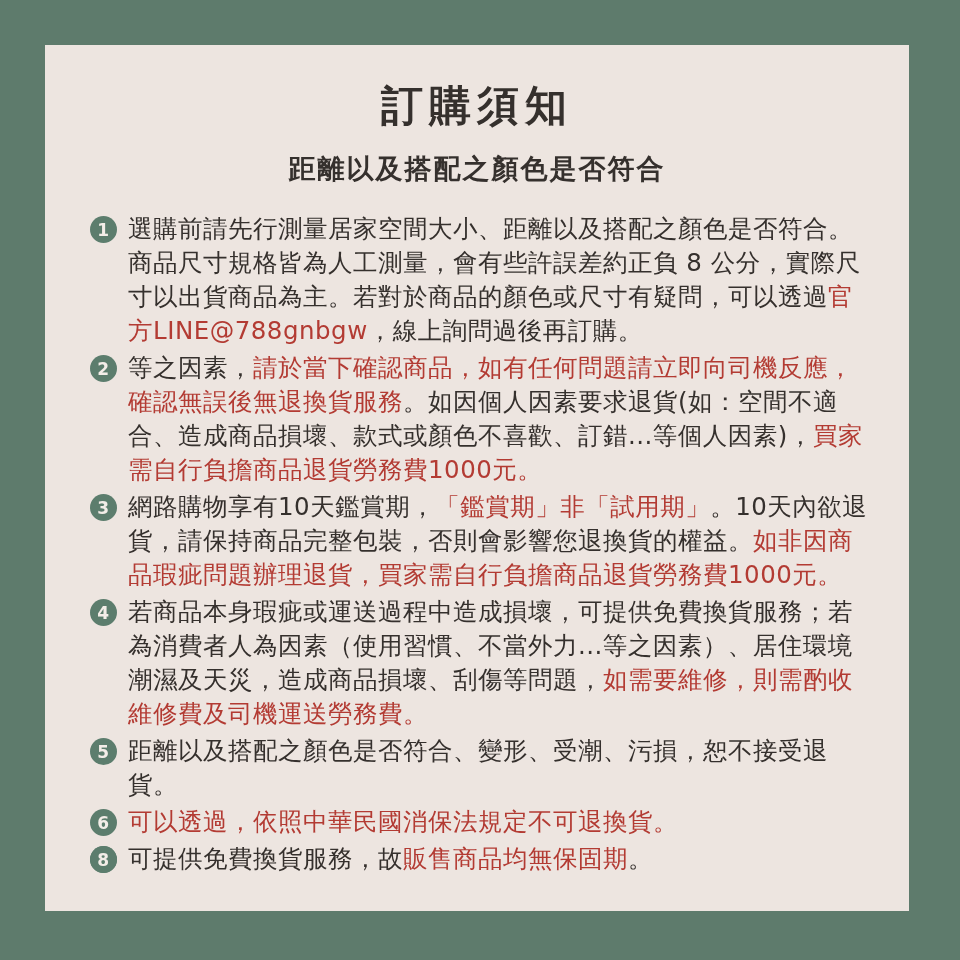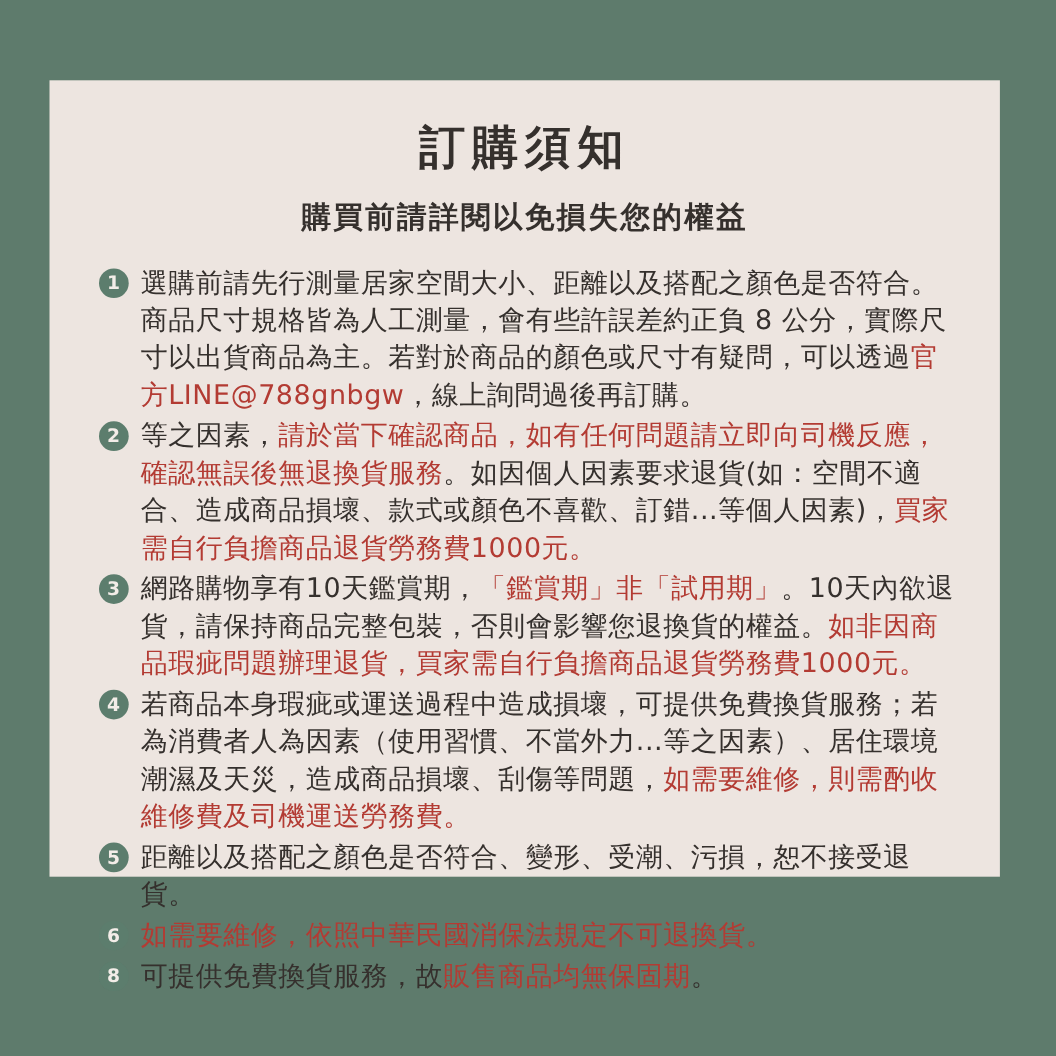--- a/index.html
+++ b/index.html
@@ -12,24 +12,23 @@
     position: relative;
     background: var(--background, #5e7b6c);
     font-family: "DejaVu Sans", sans-serif;
     overflow: hidden;
   }
   .panel {
     position: absolute;
     left: 45px;
     top: 45px;
     width: 864px;
-    height: 724px;
+    height: 866px;
     background: var(--panel, #ede5e0);
     box-sizing: border-box;
-    margin-top: 28px;
   }
   .title {
     margin: 33px 0 0 0;
     text-align: center;
     font-size: 42px;
     font-weight: 700;
     letter-spacing: 6px;
     color: var(--text, #35302d);
   }
   .subtitle {
@@ -70,24 +69,24 @@
     justify-content: center;
   }
   .seg.black { color: var(--text, #35302d); }
   .seg.red   { color: var(--red, #b33b33); }
 </style>
 </head>
 <body>
 
 <div class="panel">
   <h1 class="title">訂購須知</h1>
-  <h2 class="subtitle">購買前請詳閱以免損失您的權益</h2>
+  <h2 class="subtitle">距離以及搭配之顏色是否符合</h2>
   <ol class="notice-list">
       <li><span class="badge">1</span><span class="seg black">選購前請先行測量居家空間大小、距離以及搭配之顏色是否符合。商品尺寸規格皆為人工測量，會有些許誤差約正負 8 公分，實際尺寸以出貨商品為主。若對於商品的顏色或尺寸有疑問，可以透過</span><span class="seg red">官方LINE@788gnbgw</span><span class="seg black">，線上詢問過後再訂購。</span></li>
       <li><span class="badge">2</span><span class="seg black">等之因素，</span><span class="seg red">請於當下確認商品，如有任何問題請立即向司機反應，確認無誤後無退換貨服務</span><span class="seg black">。如因個人因素要求退貨(如：空間不適合、造成商品損壞、款式或顏色不喜歡、訂錯...等個人因素)，</span><span class="seg red">買家需自行負擔商品退貨勞務費1000元。</span></li>
       <li><span class="badge">3</span><span class="seg black">網路購物享有10天鑑賞期，</span><span class="seg red">「鑑賞期」非「試用期」</span><span class="seg black">。10天內欲退貨，請保持商品完整包裝，否則會影響您退換貨的權益。</span><span class="seg red">如非因商品瑕疵問題辦理退貨，買家需自行負擔商品退貨勞務費1000元。</span></li>
       <li><span class="badge">4</span><span class="seg black">若商品本身瑕疵或運送過程中造成損壞，可提供免費換貨服務；若為消費者人為因素（使用習慣、不當外力...等之因素）、居住環境潮濕及天災，造成商品損壞、刮傷等問題，</span><span class="seg red">如需要維修，則需酌收維修費及司機運送勞務費。</span></li>
       <li><span class="badge">5</span><span class="seg black">距離以及搭配之顏色是否符合、變形、受潮、污損，恕不接受退貨。</span></li>
-      <li><span class="badge">6</span><span class="seg red">如需要維修，依照中華民國消保法規定不可退換貨。</span></li>
+      <li><span class="badge">6</span><span class="seg red">可以透過，依照中華民國消保法規定不可退換貨。</span></li>
       <li><span class="badge">7</span></li>
       <li><span class="badge">8</span><span class="seg black">可提供免費換貨服務，故</span><span class="seg red">販售商品均無保固期</span><span class="seg black">。</span></li>
     </ol>
 </div>
 
 </body></html>

